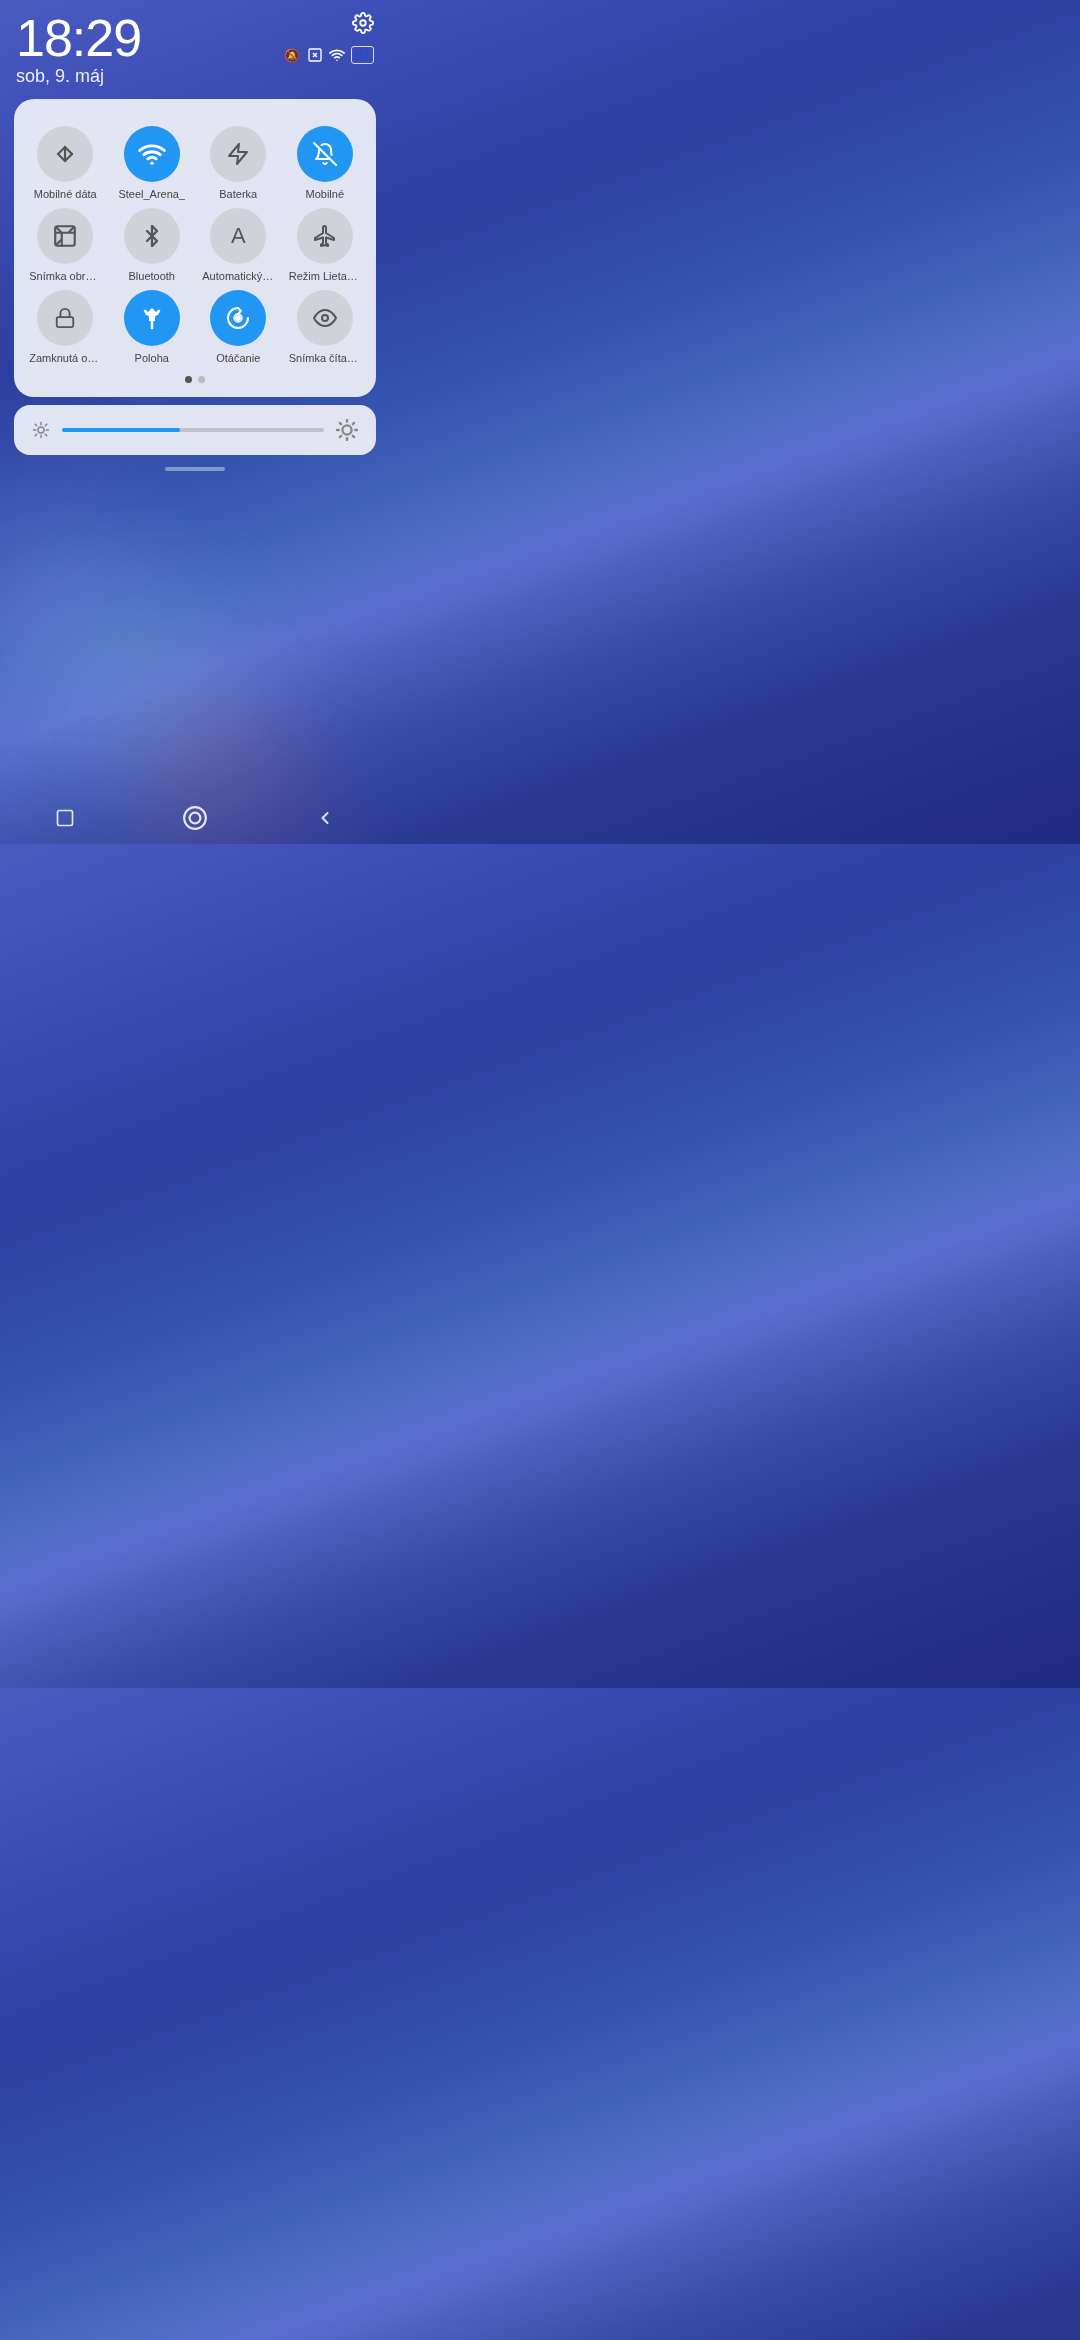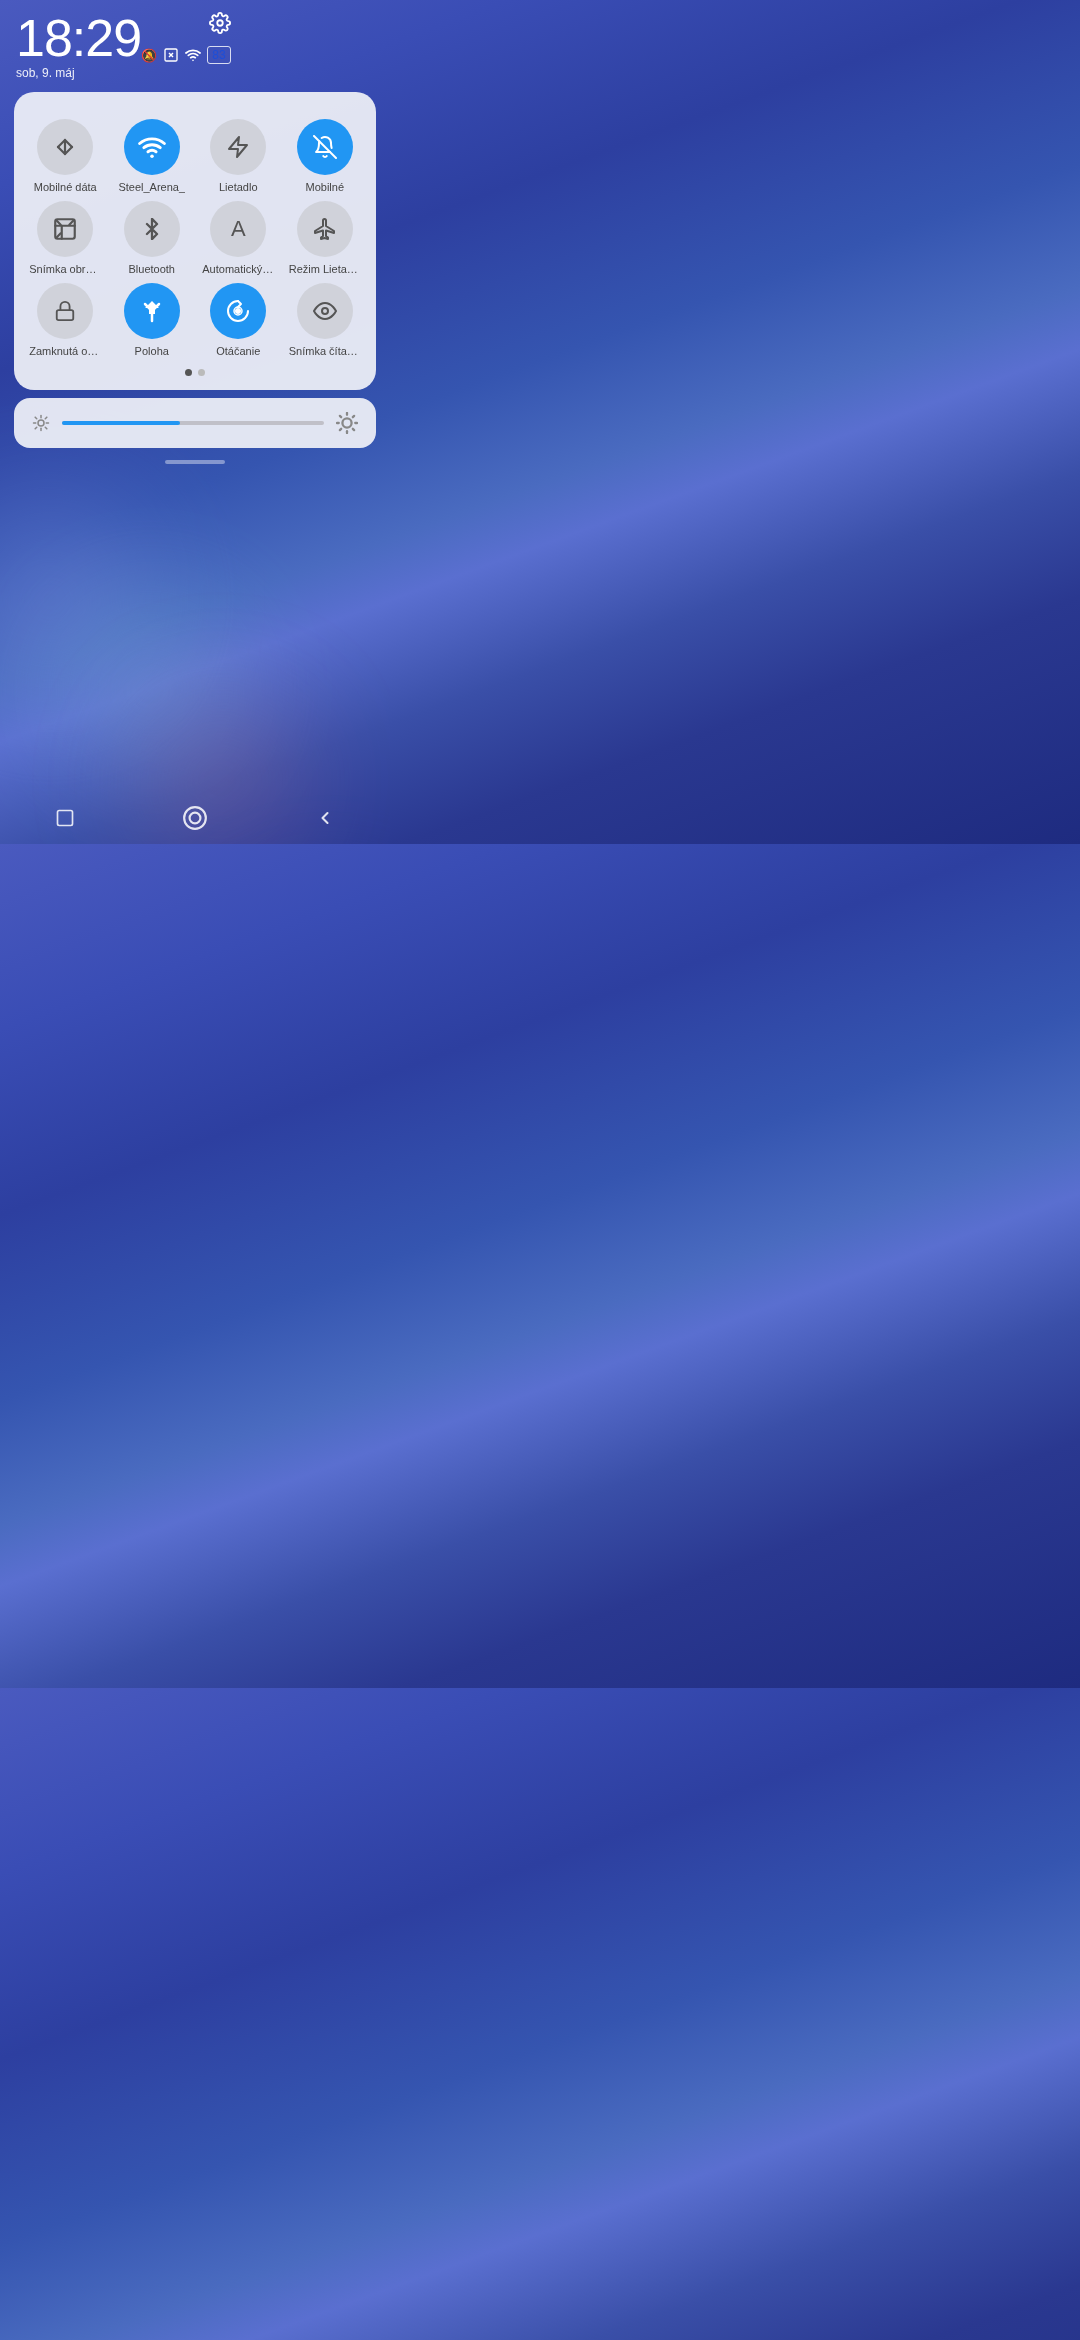--- a/index.html
+++ b/index.html
@@ -21,33 +21,34 @@
       filter: blur(60px);
       opacity: 0.5;
     }
 
     
     .status-bar {
       position: relative;
       z-index: 10;
       padding: 12px 16px 4px 16px;
       display: flex;
+      justify-content: space-between;
       align-items: flex-start;
     }
 
     .time-block {}
     .time {
       font-size: 52px;
       font-weight: 300;
       color: white;
       line-height: 1;
       letter-spacing: -1px;
     }
     .date {
-      font-size: 12px;
+      font-size: 18px;
       color: rgba(255,255,255,0.9);
       margin-top: 2px;
     }
 
     .status-icons {
       display: flex;
       align-items: center;
       gap: 6px;
       margin-top: 6px;
     }
@@ -270,21 +271,21 @@
       </div>
       <span class="qs-label">Steel_Arena_</span>
     </div>
 
     <div class="qs-item">
       <div class="qs-circle inactive">
         <svg width="24" height="24" viewBox="0 0 24 24" fill="none" stroke="#555" stroke-width="2" stroke-linecap="round" stroke-linejoin="round">
           <polygon points="13 2 3 14 12 14 11 22 21 10 12 10 13 2"></polygon>
         </svg>
       </div>
-      <span class="qs-label">Lietadlo</span>
+      <span class="qs-label">Baterka</span>
     </div>
 
     <div class="qs-item">
       <div class="qs-circle active">
         <svg width="24" height="24" viewBox="0 0 24 24" fill="none" stroke="white" stroke-width="2" stroke-linecap="round" stroke-linejoin="round">
           <path d="M13.73 21a2 2 0 01-3.46 0"></path>
           <path d="M18.63 13A17.89 17.89 0 0118 8"></path>
           <path d="M6.26 6.26A5.86 5.86 0 006 8c0 7-3 9-3 9h14"></path>
           <path d="M18 8a6 6 0 00-9.33-5"></path>
           <line x1="1" y1="1" x2="23" y2="23"></line>

